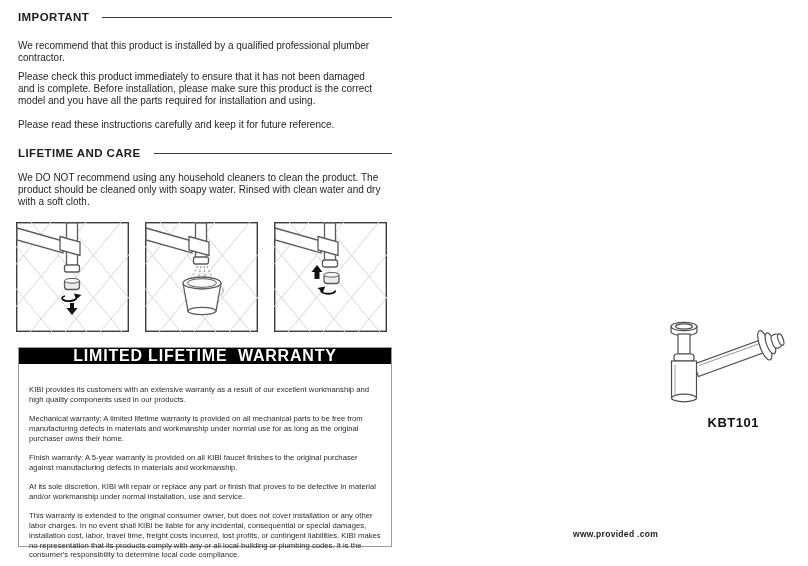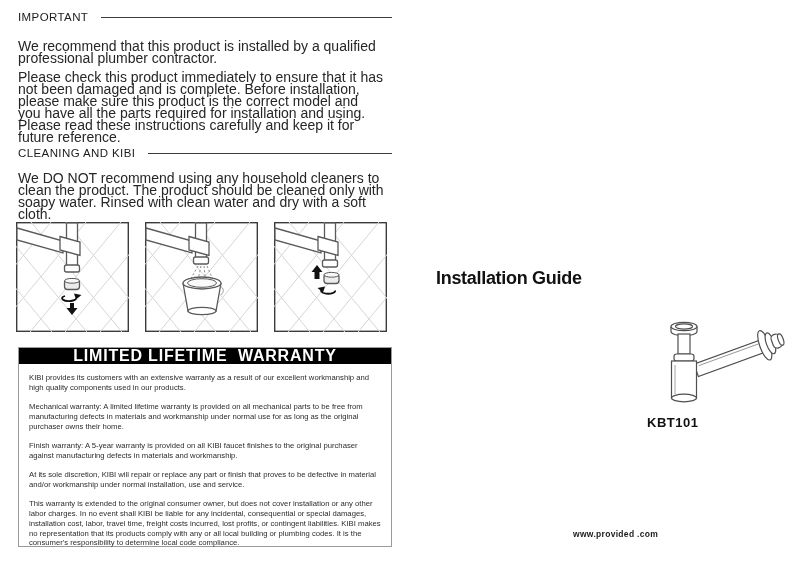--- a/index.html
+++ b/index.html
@@ -3,51 +3,51 @@
 <meta charset="utf-8">
 <style>
   html,body { margin:0; padding:0; background:#888; }
   .page {
     position:relative; width:808px; height:566px; background:#ffffff;
     font-family:"Liberation Sans", sans-serif; color:#262626; overflow:hidden;
     margin:0 auto;
   }
   
   .sec-head { position:absolute; display:flex; align-items:center; gap:13px;
-              font-weight:normal; font-size:11.5px; letter-spacing:0.4px; color:#1c1c1c; }
+              font-weight:bold; font-size:11.5px; letter-spacing:0.4px; color:#1c1c1c; }
   .sec-head .rule { flex:1; height:0; border-top:1.6px solid #3a3a3a; margin-top:1px; }
   #h-important { left:18px; top:11px; width:374px; }
   #h-cleaning  { left:18px; top:147px; width:374px; }
 
-  .bp { position:absolute; left:18px; width:366px; font-size:14px; line-height:12px; margin:0; }
+  .bp { position:absolute; left:18px; width:366px; font-size:10px; line-height:12px; margin:0; }
   #p-imp-0 { top:40px; }
   #p-imp-1 { top:71px; }
   #p-imp-2 { top:119px; }
   #p-cln-0 { top:172px; }
 
   
   .panel { position:absolute; top:222px; width:113px; height:110px; }
   .panel svg { display:block; }
   #panel-1 { left:16px; } #panel-2 { left:145px; } #panel-3 { left:274px; }
 
   
   #warranty { position:absolute; left:18px; top:347px; width:374px; height:200px;
               border:1px solid #9a9a9a; box-sizing:border-box; background:#fff; }
   .w-head { height:16px; background:#000; color:#fff; display:flex; align-items:center;
             justify-content:center; font-weight:bold; font-size:16px;
             letter-spacing:0.8px; white-space:pre; }
-  .w-body { padding:9px 10px 0 10px; font-size:7.7px; line-height:9.8px; color:#2c2c2c; }
+  .w-body { padding:21px 10px 0 10px; font-size:7.7px; line-height:9.8px; color:#2c2c2c; }
   .w-body p { margin:0 0 9.5px 0; }
 
   
   #logo { position:absolute; left:546px; top:13px; width:125px; height:72px; }
   #page-title { position:absolute; left:436px; top:268px; font-size:18px; font-weight:bold;
                 letter-spacing:-0.3px; color:#111; }
   #product-figure { position:absolute; left:648px; top:310px; width:152px; height:106px; }
-  #model-label { position:absolute; left:647px; top:415px; width:112px; text-align:left;
+  #model-label { position:absolute; left:647px; top:415px; width:112px; text-align:right;
                  font-weight:bold; font-size:13px; letter-spacing:0.5px; color:#111; }
   #website { position:absolute; left:573px; top:529px; font-size:8.5px; font-weight:bold;
              letter-spacing:0.3px; color:#1c1c1c; }
 
   .tile { stroke:#d6d6d6; stroke-width:1; }
   .pipe { fill:#ffffff; stroke:#5a5a5a; stroke-width:1.3; }
   .pipe-thin { fill:none; stroke:#8a8a8a; stroke-width:0.8; }
   .cap  { fill:#ececec; stroke:#5a5a5a; stroke-width:1.3; }
   .arrow { fill:#111; }
   .arc-arrow { fill:none; stroke:#111; stroke-width:1.8; }
@@ -61,21 +61,21 @@
 
   <div class="sec-head" id="h-important">
     <span>IMPORTANT</span>
     <span class="rule"></span>
   </div>
   <p class="bp" id="p-imp-0">We recommend that this product is installed by a qualified professional plumber contractor.</p>
   <p class="bp" id="p-imp-1">Please check this product immediately to ensure that it has not been damaged and is complete. Before installation, please make sure this product is the correct model and you have all the parts required for installation and using.</p>
   <p class="bp" id="p-imp-2">Please read these instructions carefully and keep it for future reference.</p>
 
   <div class="sec-head" id="h-cleaning">
-    <span>CLEANING AND KIBI</span>
+    <span>LIFETIME AND CARE</span>
     <span class="rule"></span>
   </div>
   <p class="bp" id="p-cln-0">We DO NOT recommend using any household cleaners to clean the product. The product should be cleaned only with soapy water. Rinsed with clean water and dry with a soft cloth.</p>
 
   <div class="panel" id="panel-1">
     <svg width="113" height="110" viewBox="0 0 113 110">
       <rect x="0.7" y="0.7" width="111.6" height="108.6" fill="#fff" stroke="#3c3c3c" stroke-width="1.4"></rect>
       <g class="tile">
         <line x1="-55" y1="0" x2="40" y2="115"></line>
           <line x1="-20" y1="0" x2="75" y2="115"></line>
@@ -165,21 +165,20 @@
     <div class="w-body">
       <p>KIBI provides its customers with an extensive warranty as a result of our excellent workmanship and high quality components used in our products.</p>
       <p>Mechanical warranty: A limited lifetime warranty is provided on all mechanical parts to be free from manufacturing defects in materials and workmanship under normal use for as long as the original purchaser owns their home.</p>
       <p>Finish warranty: A 5-year warranty is provided on all KIBI faucet finishes to the original purchaser against manufacturing defects in materials and workmanship.</p>
       <p>At its sole discretion, KIBI will repair or replace any part or finish that proves to be defective in material and/or workmanship under normal installation, use and service.</p>
       <p>This warranty is extended to the original consumer owner, but does not cover installation or any other labor charges. In no event shall KIBI be liable for any incidental, consequential or special damages, installation cost, labor, travel time, freight costs incurred, lost profits, or contingent liabilities. KIBI makes no representation that its products comply with any or all local building or plumbing codes. It is the consumer's responsibility to determine local code compliance.</p>
     </div>
   </div>
 
 
-  <div id="page-title">Installation Guide</div>
 
   <div id="product-figure">
     <svg width="152" height="106" viewBox="0 0 152 106">
       <g transform="rotate(-20 82 48)">
         <rect class="prod" x="46" y="41.5" width="72" height="13"></rect>
         <line x1="50" y1="44.5" x2="114" y2="44.5" class="pipe-thin"></line>
         <ellipse class="prod" cx="119" cy="48" rx="5" ry="15.5"></ellipse>
         <ellipse class="prod" cx="125" cy="48" rx="4" ry="11"></ellipse>
         <rect class="prod" x="127" y="41" width="9" height="14" rx="4"></rect>
         <ellipse class="prod" cx="136" cy="48" rx="2.5" ry="6"></ellipse>

